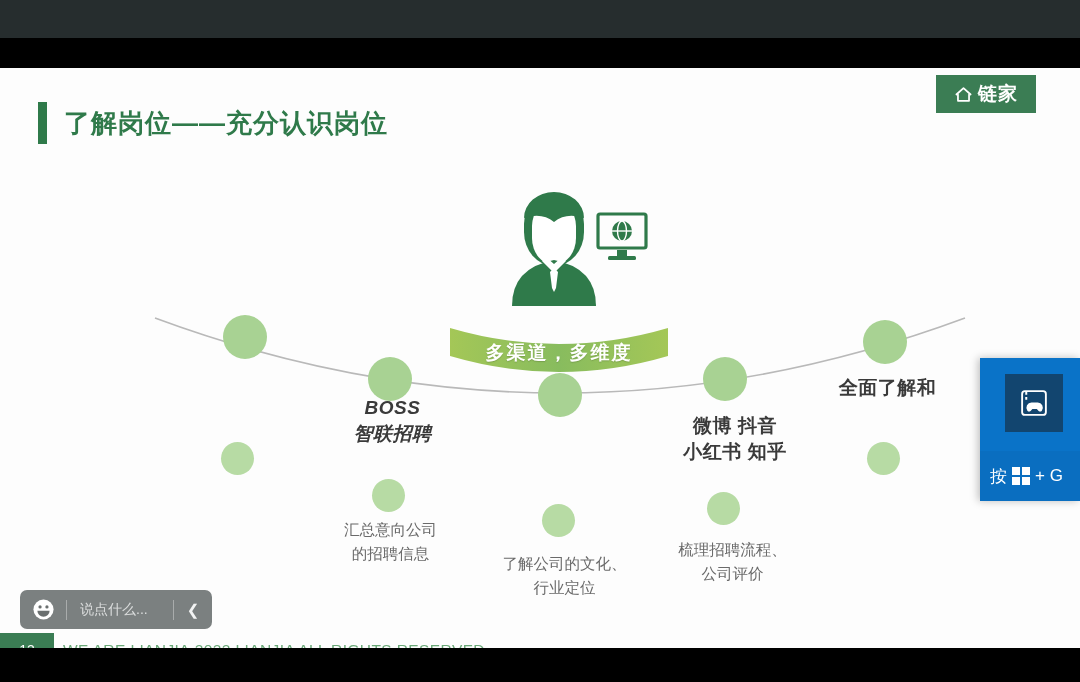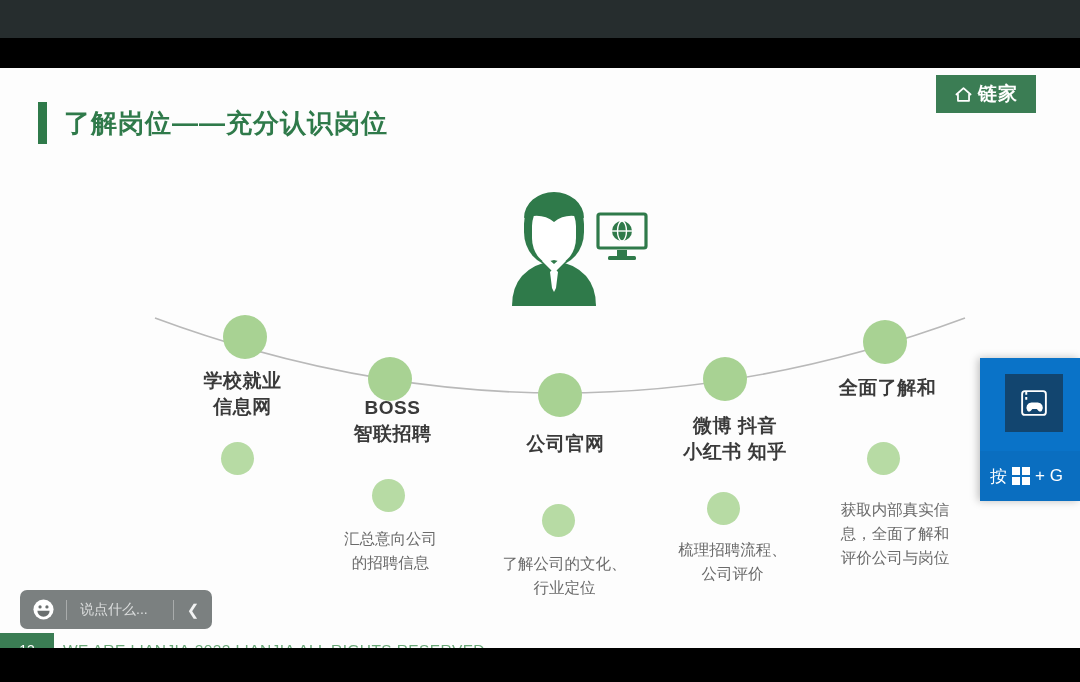--- a/index.html
+++ b/index.html
@@ -283,52 +283,59 @@
 
       <rect x="126" y="26" width="48" height="34" rx="2" fill="none" stroke="#2f7a4a" stroke-width="3.2"></rect>
       <circle cx="150" cy="43" r="10" fill="#2f7a4a"></circle>
       <ellipse cx="150" cy="43" rx="4.5" ry="10" fill="none" stroke="#ffffff" stroke-width="1.4"></ellipse>
       <line x1="140" y1="43" x2="160" y2="43" stroke="#ffffff" stroke-width="1.4"></line>
       <rect x="145" y="62" width="10" height="7" fill="#2f7a4a"></rect>
       <rect x="136" y="68" width="28" height="4" rx="1.5" fill="#2f7a4a"></rect>
     </svg>
   </div>
 
+  <div id="hero-banner">
+    <svg width="218" height="52" viewBox="0 0 218 52" style="position:absolute;left:0;top:0;">
+      <defs>
+        <linearGradient id="bannerGrad" x1="0" y1="0" x2="1" y2="0">
+          <stop offset="0%" stop-color="#a4c757"></stop>
+          <stop offset="50%" stop-color="#88bc5e"></stop>
+          <stop offset="100%" stop-color="#a4c757"></stop>
+        </linearGradient>
+      </defs>
+      <path d="M0 2 Q109 34 218 2 L218 30 Q109 62 0 30 Z" fill="url(#bannerGrad)"></path>
+    </svg>
+    <div id="hero-banner-text">多渠道，多维度</div>
+  </div>
 
   <div class="node-dot big" style="left:223px; top:247px;"></div>
-  <div class="node-title" style="left:155px; top:300px; width:175px;">学校就业
-信息网</div>
   <div class="node-dot small" style="left:221px; top:374px;"></div>
 
   <div class="node-dot big" style="left:368px; top:289px;"></div>
-  <div class="node-title" style="left:305px; top:327px; width:175px;">BOSS
+  <div class="node-title" style="left:305px; top:327px; width:175px;font-style:italic;">BOSS
 智联招聘</div>
   <div class="node-dot small" style="left:372px; top:411px;"></div>
-  <div class="node-desc" style="left:288px; top:450px; width:205px;margin-top:9px;">汇总意向公司
+  <div class="node-desc" style="left:288px; top:450px; width:205px;">汇总意向公司
 的招聘信息</div>
 
   <div class="node-dot big" style="left:538px; top:305px;"></div>
-  <div class="node-title" style="left:478px; top:363px; width:175px;">公司官网</div>
   <div class="node-dot small" style="left:542px; top:436px;"></div>
   <div class="node-desc" style="left:462px; top:484px; width:205px;">了解公司的文化、
 行业定位</div>
 
   <div class="node-dot big" style="left:703px; top:289px;"></div>
   <div class="node-title" style="left:640px; top:345px; width:190px;">微博 抖音
 小红书 知乎</div>
   <div class="node-dot small" style="left:707px; top:424px;"></div>
   <div class="node-desc" style="left:630px; top:470px; width:205px;">梳理招聘流程、
 公司评价</div>
 
   <div class="node-dot big" style="left:863px; top:252px;"></div>
   <div class="node-title" style="left:800px; top:307px; width:175px;">全面了解和</div>
   <div class="node-dot small" style="left:867px; top:374px;"></div>
-  <div class="node-desc" style="left:805px; top:430px; width:180px;">获取内部真实信
-息，全面了解和
-评价公司与岗位</div>
 
   <div id="comment-bar">
     <div id="comment-emoji">
       <svg width="23" height="23" viewBox="0 0 24 24">
         <circle cx="12" cy="12" r="10.5" fill="#ffffff"></circle>
         <circle cx="8.4" cy="9.3" r="1.7" fill="#6a6f6f"></circle>
         <circle cx="15.6" cy="9.3" r="1.7" fill="#6a6f6f"></circle>
         <path d="M5.6 13.2 H18.4 A6.4 6.4 0 0 1 5.6 13.2 Z" fill="#6a6f6f"></path>
       </svg>
     </div>

